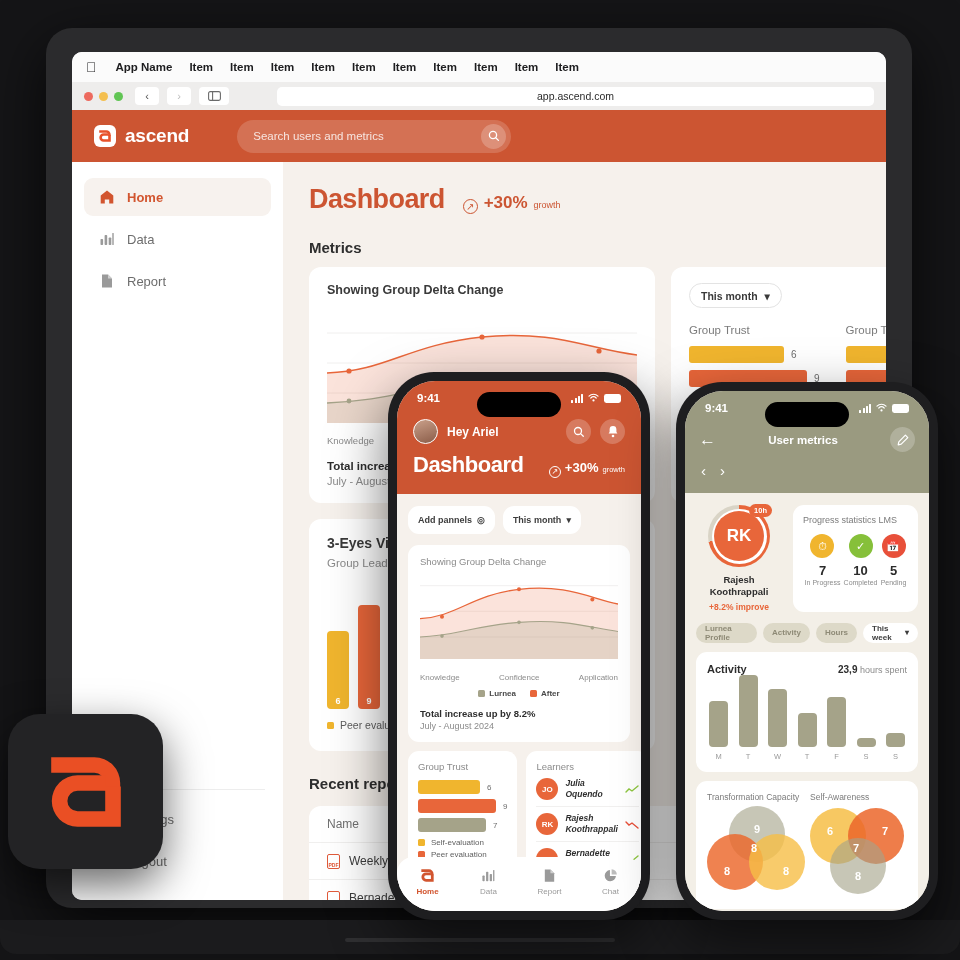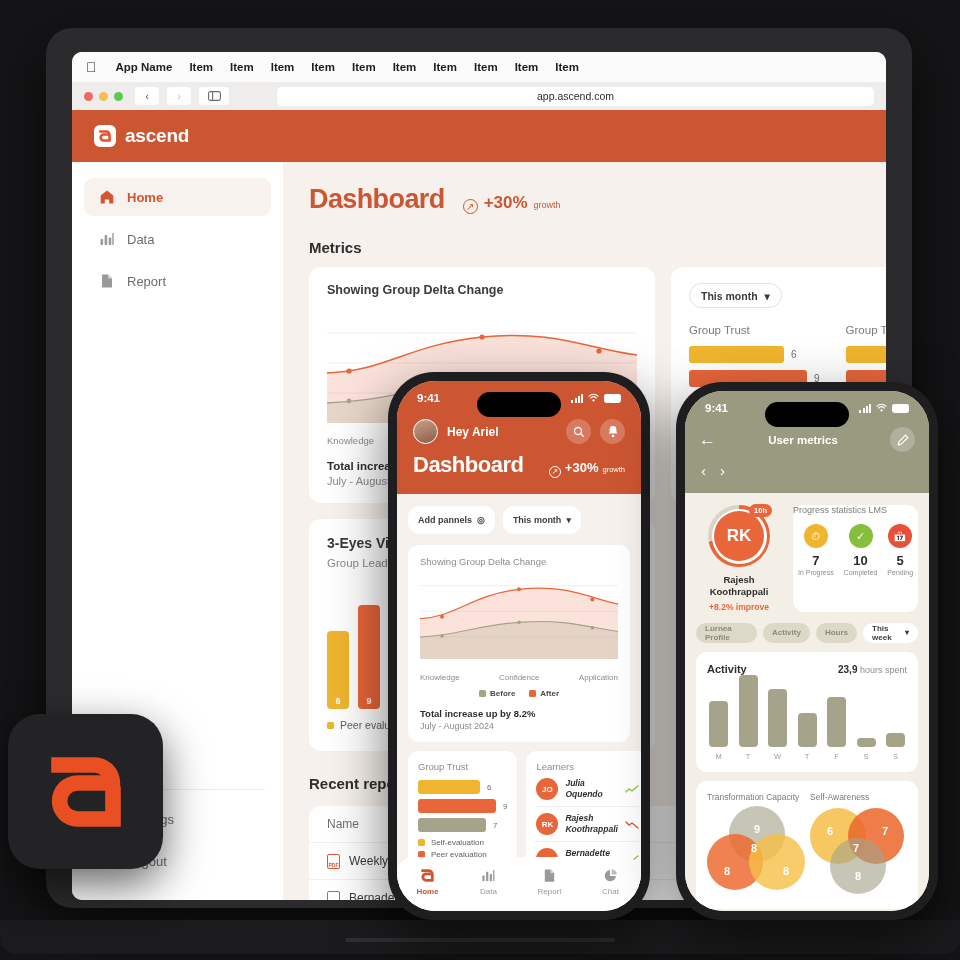--- a/index.html
+++ b/index.html
@@ -418,21 +418,21 @@
   }
   .hbadge {
     position: absolute; right: -2px; top: -1px;
     background: #e8663a; color: #fff;
     font-size: 7.5px; font-weight: bold;
     padding: 2px 5px; border-radius: 8px;
     z-index: 3;
   }
   .p2-uname { font-size: 9.5px; font-weight: bold; color: #2e2e2e; margin-top: 7px; line-height: 1.25; }
   .p2-improve { font-size: 8.5px; color: #e8663a; font-weight: bold; margin-top: 4px; }
-  .p2-prog { flex: 1; background: #fff; border-radius: 11px; }
+  .p2-prog { flex: 1; background: #fff; border-radius: 11px; padding: 10px; }
   .p2-prog-title { font-size: 9px; color: #7b7b7b; margin-bottom: 9px; }
   .stats { display: flex; justify-content: space-around; }
   .stat { text-align: center; }
   .stat-ic {
     width: 24px; height: 24px; border-radius: 50%;
     margin: 0 auto 5px;
     display: flex; align-items: center; justify-content: center;
     color: #fff; font-size: 11px;
   }
   .stat-n { font-size: 13px; font-weight: bold; color: #2b2b2b; }
@@ -507,20 +507,29 @@
 
     <div class="app-header">
       <div class="brand">
         <div class="brand-mark">
           <svg width="16" height="16" viewBox="0 0 16 16">
             <path d="M2.2 2.2h7.2a4.3 4.3 0 0 1 4.3 4.3v1.2h-2.6V6.5a1.7 1.7 0 0 0-1.7-1.7H2.2z" fill="#e8522a"></path>
             <path d="M13.8 13.8H6.6a4.3 4.3 0 0 1 0-8.6h4.6v2.6H6.6a1.7 1.7 0 0 0 0 3.4h4.6V7.1h2.6z" fill="#e8522a"></path>
           </svg>
         </div>
         <span class="brand-name">ascend</span>
+      </div>
+      <div class="searchbar">
+        <input placeholder="Search users and metrics" style="">
+        <span class="search-circle">
+          <svg width="12" height="12" viewBox="0 0 12 12">
+              <circle cx="5" cy="5" r="3.6" fill="none" stroke="#fff" stroke-width="1.3"></circle>
+              <line x1="7.7" y1="7.7" x2="10.4" y2="10.4" stroke="#fff" stroke-width="1.3" stroke-linecap="round"></line>
+            </svg>
+        </span>
       </div>
     </div>
 
     <div class="app-body">
 
       <div class="sidebar">
         <div class="side-item active">
           <span class="side-icon">
             <svg width="16" height="16" viewBox="0 0 16 16">
                 <path d="M8 1.6 1.7 6.5v7.9h4.1v-4h4.4v4h4.1V6.5z" fill="#d2552f"></path>
@@ -776,21 +785,21 @@
             <circle cx="188" cy="62" r="2" fill="#a5a389"></circle>
         </svg>
         <div class="x-labels" style="font-size:8px">
           <span>Knowledge</span>
           <span>Confidence</span>
           <span>Application</span>
         </div>
         <div class="p1-legend">
           <div>
               <span class="legend-sq" style="background:#a5a389"></span>
-              <span>Before</span>
+              <span>Lurnea</span>
             </div>
           <div>
               <span class="legend-sq" style="background:#e8663a"></span>
               <span>After</span>
             </div>
         </div>
         <div class="p1-foot">Total increase up by 8.2%</div>
         <div class="p1-foot-sub">July - August 2024</div>
       </div>
 

